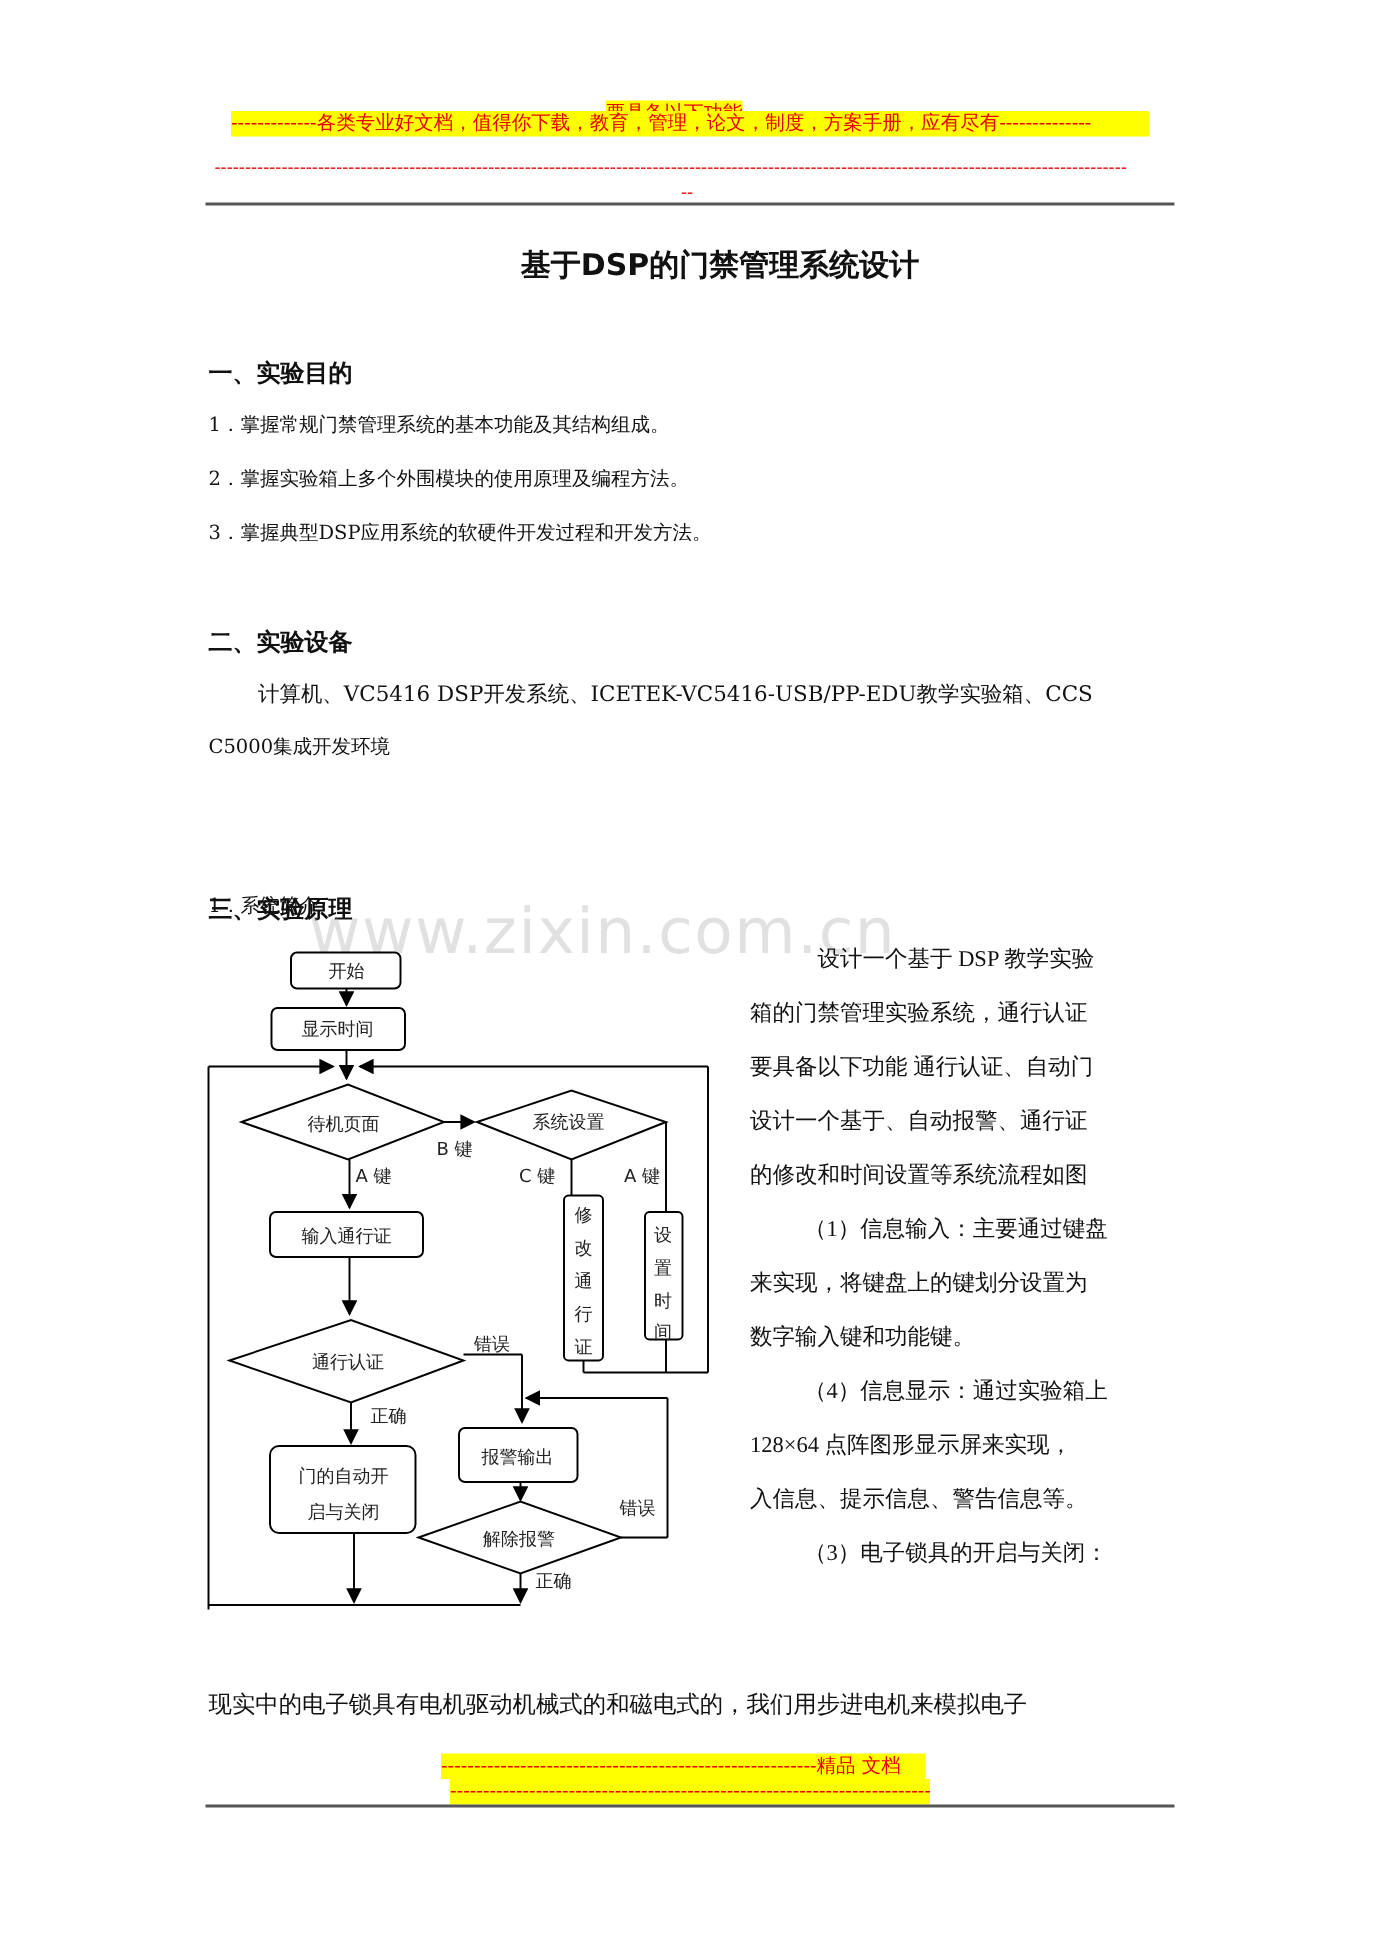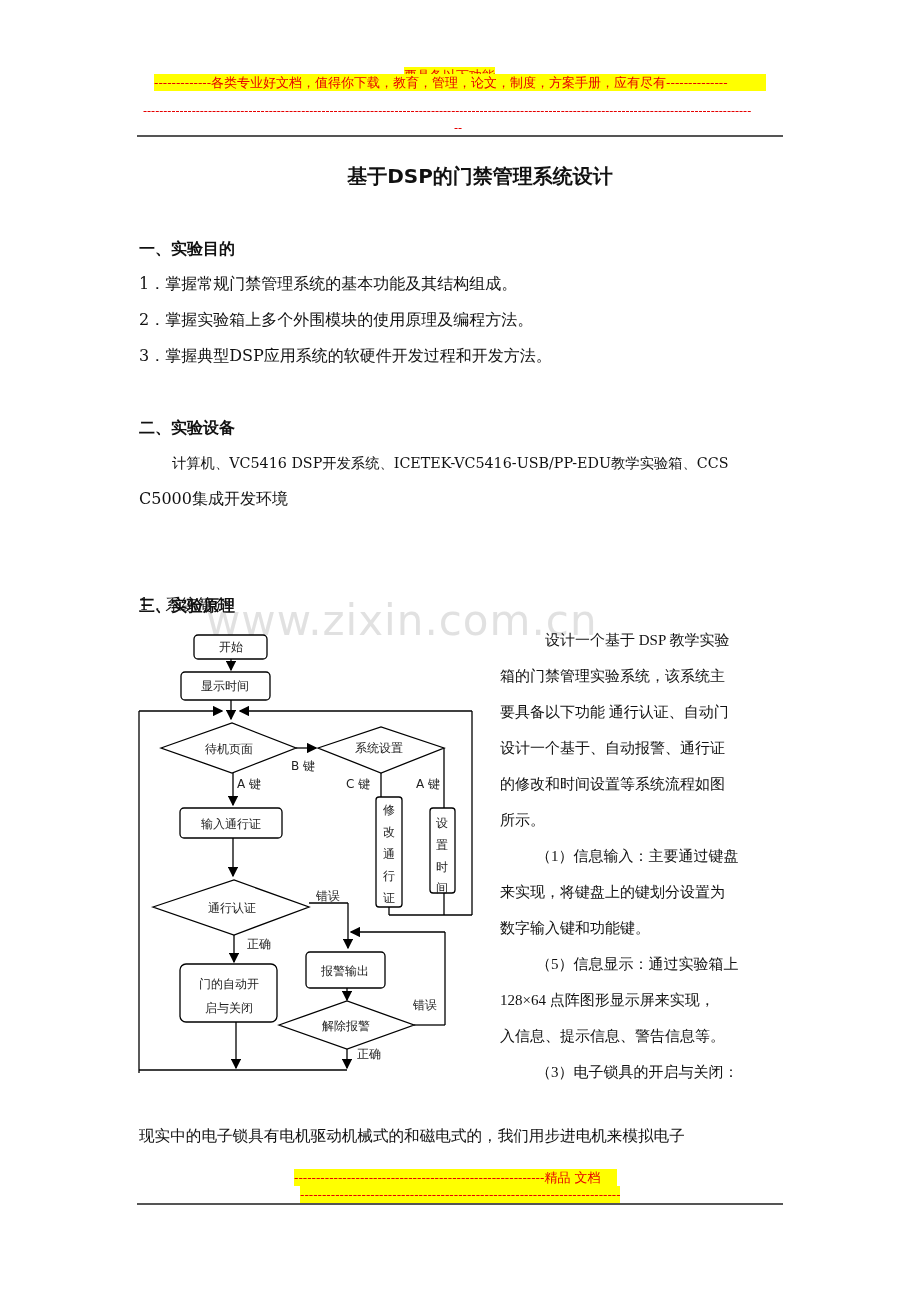--- a/index.html
+++ b/index.html
@@ -5,21 +5,21 @@
   html, body { margin: 0; padding: 0; background: #ffffff; }
   body { width: 920px; height: 1302px; position: relative; overflow: hidden;
          font-family: "DejaVu Serif", "Liberation Serif", serif; color: #111; }
   .abs { position: absolute; }
   .hl { background: #ffff00; color: #e60000; font-size: 13px; line-height: 17px; white-space: nowrap; }
   .dash-line { color: #e60000; font-size: 12px; line-height: 14px; white-space: nowrap; overflow: hidden; }
   .rule { position: absolute; left: 137px; width: 646px; height: 2px; background: #555; }
   .title { left: 0; width: 920px; text-align: center; top: 163px; font-size: 20px; font-weight: bold;
            font-family: "DejaVu Sans", "Liberation Sans", sans-serif; padding-left: 20px; }
   .h2 { left: 139px; font-size: 16px; font-weight: bold; font-family: "DejaVu Sans", "Liberation Sans", sans-serif; }
-  .p { font-size: 16px; line-height: 18px; white-space: nowrap; }
+  .p { font-size: 13px; line-height: 18px; white-space: nowrap; }
   .watermark { left: 206px; top: 596px; font-size: 42px; color: rgba(170,170,170,0.35);
                font-family: "DejaVu Sans", "Liberation Sans", sans-serif; letter-spacing: 1px; }
   .right-col { left: 500px; width: 290px; font-size: 15px; line-height: 36px; }
   .right-col .line { white-space: nowrap; }
   svg text { font-family: "DejaVu Sans", "Liberation Sans", sans-serif; font-size: 12px; fill: #222; }
 </style>
 </head>
 <body>
 
 <div class="abs hl" style="left:404px; top:67px;">要具备以下功能</div>
@@ -127,29 +127,28 @@
   <text x="229" y="988" text-anchor="middle">门的自动开</text>
   <text x="229" y="1012" text-anchor="middle">启与关闭</text>
   <text x="345" y="975" text-anchor="middle">报警输出</text>
   <text x="346" y="1030" text-anchor="middle">解除报警</text>
   <text x="413" y="1009">错误</text>
   <text x="357" y="1058">正确</text>
 </svg>
 
 <div class="abs right-col" style="top:622px;font-family:Liberation Serif, serif;">
   <div class="line" style="padding-left:45px;">设计一个基于 DSP 教学实验</div>
-  <div class="line">箱的门禁管理实验系统，该系统主</div>
+  <div class="line">箱的门禁管理实验系统，通行认证</div>
   <div class="line">要具备以下功能 通行认证、自动门</div>
   <div class="line">设计一个基于、自动报警、通行证</div>
   <div class="line">的修改和时间设置等系统流程如图</div>
-  <div class="line">所示。</div>
   <div class="line" style="padding-left:36px;">（1）信息输入：主要通过键盘</div>
   <div class="line">来实现，将键盘上的键划分设置为</div>
   <div class="line">数字输入键和功能键。</div>
-  <div class="line" style="padding-left:36px;">（5）信息显示：通过实验箱上</div>
+  <div class="line" style="padding-left:36px;">（4）信息显示：通过实验箱上</div>
   <div class="line">128×64 点阵图形显示屏来实现，</div>
   <div class="line">入信息、提示信息、警告信息等。</div>
   <div class="line" style="padding-left:36px;">（3）电子锁具的开启与关闭：</div>
 </div>
 
 <div class="abs p" style="left:139px; top:1127px; font-size:15.6px;">现实中的电子锁具有电机驱动机械式的和磁电式的，我们用步进电机来模拟电子</div>
 
 <div class="abs hl" style="left:294px; top:1169px; width:323px; overflow:hidden;">---------------------------------------------------------精品  文档</div>
 <div class="abs hl" style="left:300px; top:1186px; width:320px; overflow:hidden;">---------------------------------------------------------------------------</div>
 <div class="rule" style="top:1203px;"></div>

